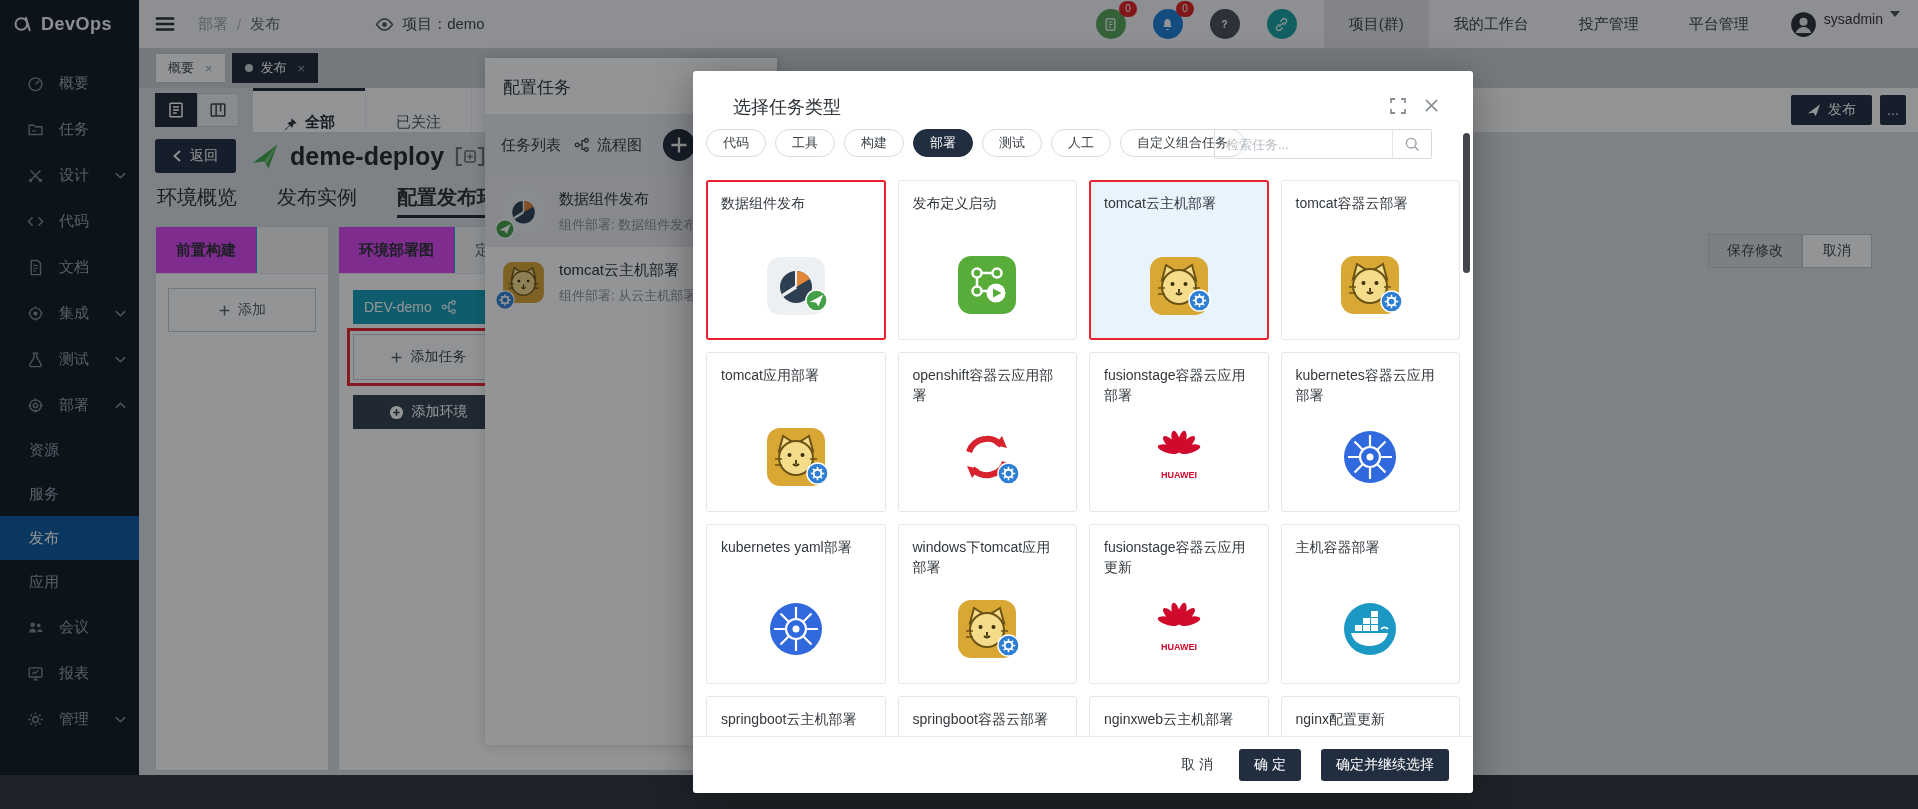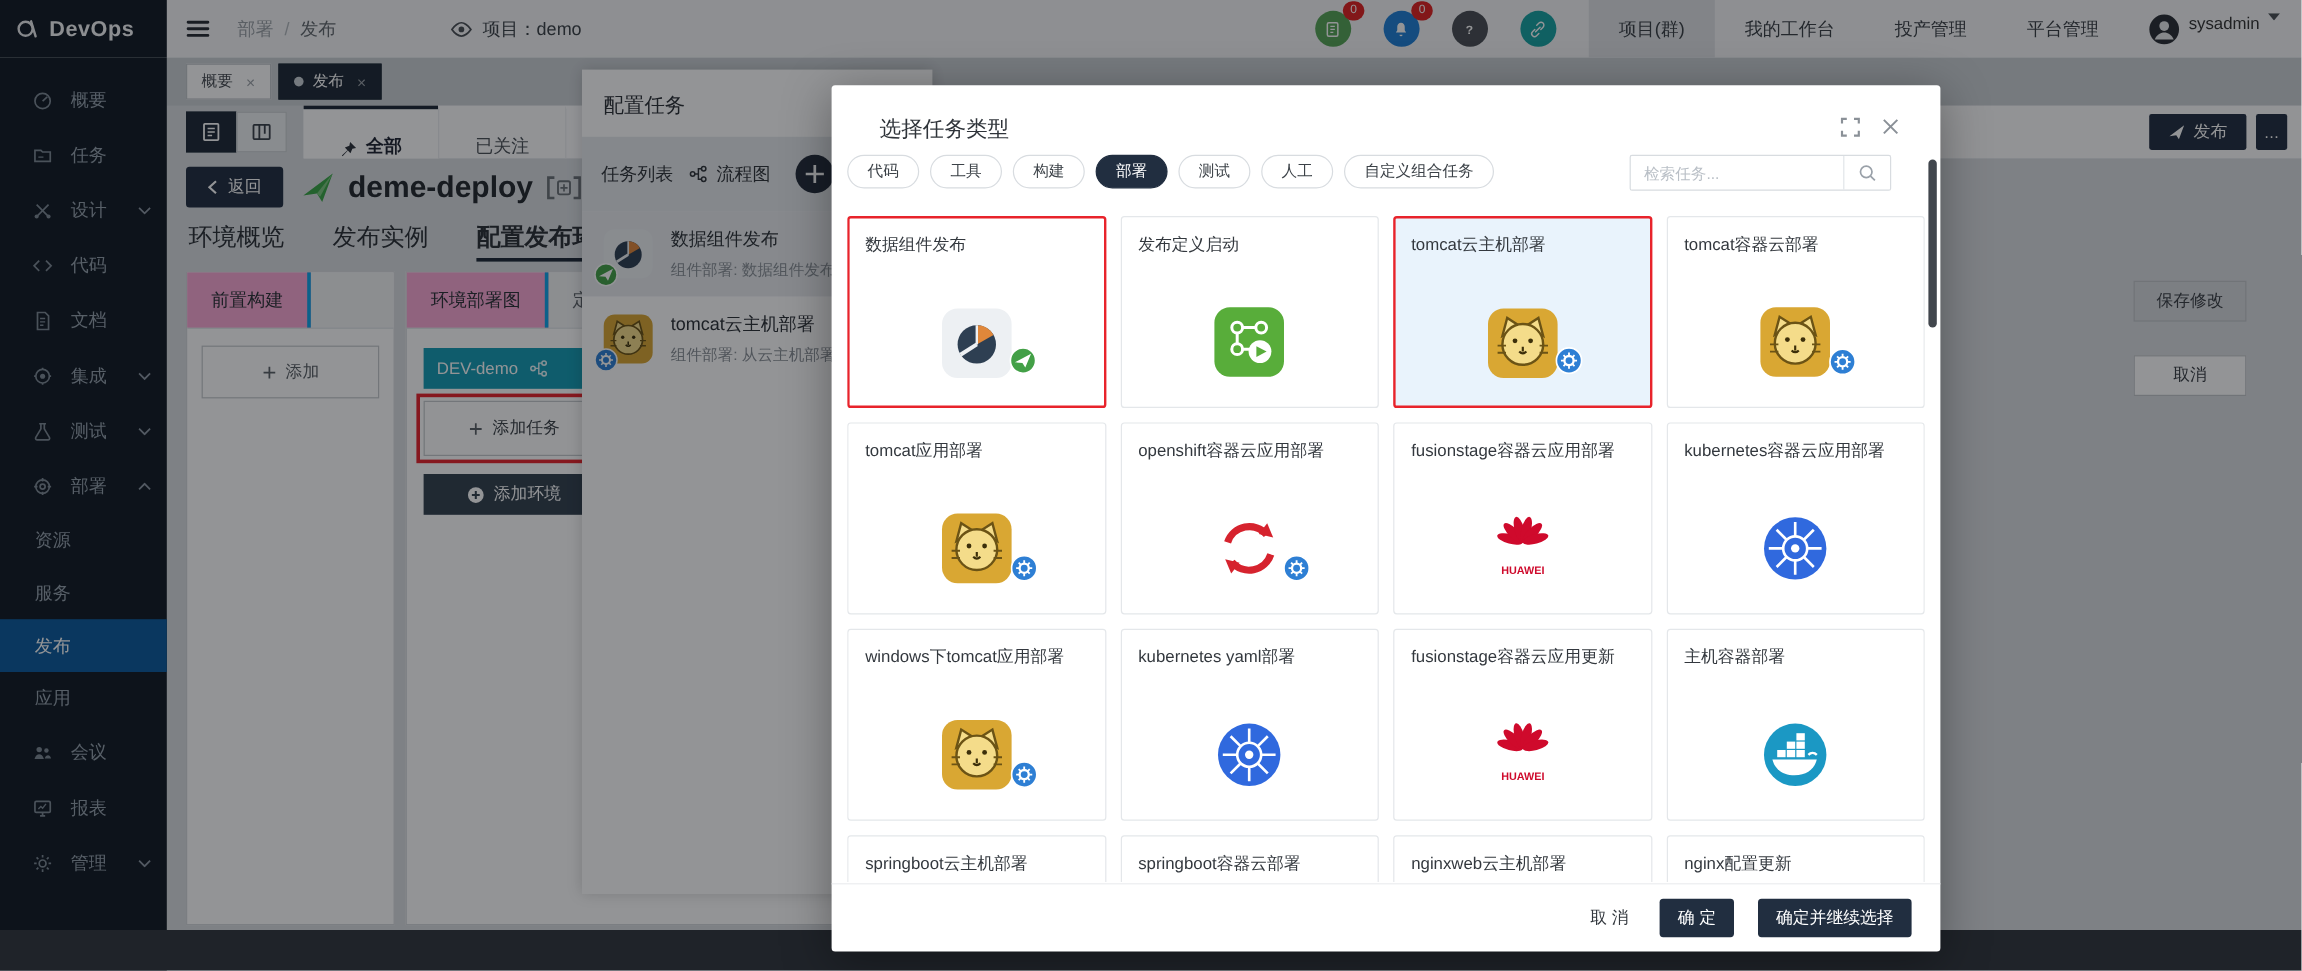--- a/index.html
+++ b/index.html
@@ -69,51 +69,51 @@
   .bracket{width:30px;height:21px;}
   .pagetabs{height:38px;display:flex;gap:40px;padding-left:18px;}
   .ptab2{display:flex;align-items:center;font-size:20px;color:#2a2f35;border-bottom:3px solid transparent;cursor:pointer;}
   .ptab2.active{font-weight:bold;border-bottom-color:#1d2836;}
 
   .panels{position:absolute;left:16px;top:178px;bottom:38px;right:0;}
   .panel{position:absolute;top:0;bottom:0;background:#fff;border:1px solid #d4d8db;box-sizing:border-box;}
   .prebuild{left:0;width:174px;}
   .envmap{left:183px;width:600px;}
   .phead{height:46px;background:#f2f4f5;border-bottom:1px solid #e2e5e8;display:flex;}
-  .ptab{padding:0 20px;display:flex;align-items:center;font-size:15px;font-weight:normal;color:#2c3137;background:#f9a8d4;border-right:3px solid #0ea5e9;cursor:pointer;}
+  .ptab{padding:0 20px;display:flex;align-items:center;font-size:15px;font-weight:bold;color:#2c3137;background:#d946ef;border-right:1px solid #0ea5e9;cursor:pointer;}
   .ptab.ghost{background:transparent;font-weight:normal;color:#5c6268;border-right:0;}
   .addbtn{margin:14px 12px;height:44px;width:calc(100% - 24px);border:1px solid #c6cace;background:#fff;color:#5a6066;font-size:14px;display:flex;align-items:center;justify-content:center;gap:7px;box-sizing:border-box;cursor:pointer;}
   .addbtn .ic,.addtask .ic{width:13px;height:13px;color:#5a6066;}
   .envbody{padding:16px 14px;}
   .envbar{width:150px;height:34px;background:#149cb4;color:#fff;display:flex;align-items:center;gap:9px;padding:0 11px;box-sizing:border-box;font-size:14px;cursor:pointer;}
   .envbar .ic{width:16px;height:16px;color:#e8f6f9;}
   .addtask{width:150px;height:46px;margin:10px 0 0 0;background:#fdfdfd;border:1px solid #c6cace;color:#3c4248;font-size:14px;display:flex;align-items:center;justify-content:center;gap:8px;outline:3px solid #e8232b;outline-offset:3px;box-sizing:border-box;cursor:pointer;}
   .envadd{width:150px;height:34px;margin-top:15px;background:#32404e;color:#fff;display:flex;align-items:center;justify-content:center;gap:8px;font-size:14px;cursor:pointer;border:0;}
   .envadd .ic{width:15px;height:15px;}
-  .saverow{position:absolute;top:186px;right:46px;display:flex;gap:28px;flex-direction:column;}
+  .saverow{position:absolute;top:186px;right:46px;display:flex;gap:0;}
   .save{height:34px;padding:0 18px;background:#d7dadd;border:1px solid #c2c6ca;color:#3a3f45;font-size:14px;cursor:pointer;}
   .cancelb{height:34px;padding:0 20px;background:#fff;border:1px solid #c2c6ca;color:#3a3f45;font-size:14px;cursor:pointer;}
   .bottombar{position:absolute;left:0;right:0;bottom:0;height:34px;background:#30363d;z-index:4;}
 
   
   .taskpanel{position:absolute;left:485px;top:58px;width:292px;bottom:64px;background:#fff;z-index:5;box-shadow:0 0 12px rgba(0,0,0,.18);}
   .tp-title{font-size:17px;color:#2c3137;padding:18px 18px 15px;}
   .tp-head{height:62px;background:#e7eaed;display:flex;align-items:center;padding:0 16px;gap:7px;font-size:15px;color:#2f343a;position:relative;}
   .tp-head .flow{width:16px;height:16px;color:#2f343a;margin-left:6px;}
   .tp-plus{position:absolute;right:81px;top:14px;width:34px;height:34px;cursor:pointer;}
   .tp-item{display:flex;gap:13px;padding:13px 16px;align-items:flex-start;cursor:pointer;}
   .tp-item.sel{background:#e9ecef;}
   .tp-ic{width:45px;height:45px;position:relative;flex:none;}
   .tp-badge{position:absolute;left:-6px;bottom:-5px;width:20px;height:20px;}
   .tp-t{font-size:15px;color:#2c3137;margin-top:1px;}
   .tp-s{font-size:13px;color:#8a9097;margin-top:7px;}
 
   
   .overlay{position:absolute;inset:0;background:rgba(10,12,15,.44);z-index:10;}
-  .modal{position:absolute;left:693px;top:71px;width:924px;height:722px;background:#fff;z-index:20;border-radius:3px;box-shadow:0 8px 40px rgba(0,0,0,.35);}
+  .modal{position:absolute;left:693px;top:71px;width:780px;height:722px;background:#fff;z-index:20;border-radius:3px;box-shadow:0 8px 40px rgba(0,0,0,.35);}
   .m-title{position:absolute;left:40px;top:24px;font-size:18px;color:#2f343a;}
   .m-expand{position:absolute;right:66px;top:26px;width:18px;height:18px;cursor:pointer;}
   .m-close{position:absolute;right:34px;top:27px;width:15px;height:15px;cursor:pointer;}
   .m-chips{position:absolute;left:13px;top:58px;display:flex;gap:9px;}
   .chip{height:28px;padding:0 16px;border:1px solid #d8dce0;border-radius:15px;background:#fff;font-size:13px;color:#3c4248;display:flex;align-items:center;cursor:pointer;box-sizing:border-box;}
   .chip.active{background:#212e40;border-color:#212e40;color:#fff;}
   .m-search{position:absolute;right:41px;top:58px;width:218px;height:30px;border:1px solid #d8dce0;border-radius:2px;display:flex;box-sizing:border-box;}
   .m-search input{flex:1;border:0;outline:0;padding:0 11px;font-size:13px;color:#3c4248;min-width:0;background:transparent;font-family:inherit;}
   .m-search input::placeholder{color:#b9bfc6;}
   .sbtn{width:38px;border-left:1px solid #e2e5e9;display:flex;align-items:center;justify-content:center;cursor:pointer;}
@@ -848,55 +848,55 @@
                 <circle cx="32" cy="32" r="10"></circle>
                 <path d="M32 22V10M32 42v12M22 32H10M42 32h12M25 25l-8.5-8.5M39 39l8.5 8.5M39 25l8.5-8.5M25 39l-8.5 8.5"></path>
               </g>
               <circle cx="32" cy="32" r="3.5" fill="#fff"></circle>
             </svg>
           </span>
 
         </div>
 
         <div class="card">
+          <div class="card-title">kubernetes yaml部署</div>
+          <span class="card-icon ic">
+            <svg xmlns="http://www.w3.org/2000/svg" viewBox="0 0 64 64">
+              <circle cx="32" cy="32" r="26" fill="#3069de"></circle>
+              <g stroke="#fff" stroke-width="2.2" fill="none">
+                <circle cx="32" cy="32" r="10"></circle>
+                <path d="M32 22V10M32 42v12M22 32H10M42 32h12M25 25l-8.5-8.5M39 39l8.5 8.5M39 25l8.5-8.5M25 39l-8.5 8.5"></path>
+              </g>
+              <circle cx="32" cy="32" r="3.5" fill="#fff"></circle>
+            </svg>
+          </span>
+
+        </div>
+
+        <div class="card">
           <div class="card-title">windows下tomcat应用部署</div>
           <span class="card-icon ic">
             <svg xmlns="http://www.w3.org/2000/svg" viewBox="0 0 64 64">
               <rect x="3" y="3" width="58" height="58" rx="13" fill="#d9a733"></rect>
               <path d="M15 26l4-15 11 7z" fill="#f4dc8a" stroke="#6b5315" stroke-width="2"></path>
               <path d="M49 26l-4-15-11 7z" fill="#f4dc8a" stroke="#6b5315" stroke-width="2"></path>
               <circle cx="32" cy="33" r="17" fill="#f4dc8a" stroke="#6b5315" stroke-width="2"></circle>
               <circle cx="25.5" cy="30" r="2" fill="#3c2f0a"></circle>
               <circle cx="38.5" cy="30" r="2" fill="#3c2f0a"></circle>
               <path d="M29 39c2 2 4 2 6 0M32 35v4" stroke="#3c2f0a" stroke-width="1.8" fill="none"></path>
               <path d="M11 34h7M11 40h7M46 34h7M46 40h7" stroke="#6b5315" stroke-width="1.6"></path>
             </svg>
           </span>
           <span class="card-badge ic">
             <svg xmlns="http://www.w3.org/2000/svg" viewBox="0 0 24 24">
               <circle cx="12" cy="12" r="11" fill="#2e7fd4" stroke="#fff" stroke-width="1.5"></circle>
               <circle cx="12" cy="12" r="4" fill="none" stroke="#fff" stroke-width="2"></circle>
               <path d="M12 5v3M12 16v3M5 12h3M16 12h3M7.2 7.2l2 2M14.8 14.8l2 2M16.8 7.2l-2 2M9.2 14.8l-2 2" stroke="#fff" stroke-width="1.6"></path>
             </svg>
           </span>
-        </div>
-
-        <div class="card">
-          <div class="card-title">kubernetes yaml部署</div>
-          <span class="card-icon ic">
-            <svg xmlns="http://www.w3.org/2000/svg" viewBox="0 0 64 64">
-              <circle cx="32" cy="32" r="26" fill="#3069de"></circle>
-              <g stroke="#fff" stroke-width="2.2" fill="none">
-                <circle cx="32" cy="32" r="10"></circle>
-                <path d="M32 22V10M32 42v12M22 32H10M42 32h12M25 25l-8.5-8.5M39 39l8.5 8.5M39 25l8.5-8.5M25 39l-8.5 8.5"></path>
-              </g>
-              <circle cx="32" cy="32" r="3.5" fill="#fff"></circle>
-            </svg>
-          </span>
-
         </div>
 
         <div class="card">
           <div class="card-title">fusionstage容器云应用更新</div>
           <span class="card-icon ic">
             <svg xmlns="http://www.w3.org/2000/svg" viewBox="0 0 64 64">
               <g fill="#cf0a2c">
                 <ellipse cx="32" cy="16" rx="4" ry="11" transform="rotate(-75 32 27)"></ellipse>
                 <ellipse cx="32" cy="16" rx="4" ry="11" transform="rotate(-45 32 27)"></ellipse>
                 <ellipse cx="32" cy="16" rx="4" ry="11" transform="rotate(-15 32 27)"></ellipse>

